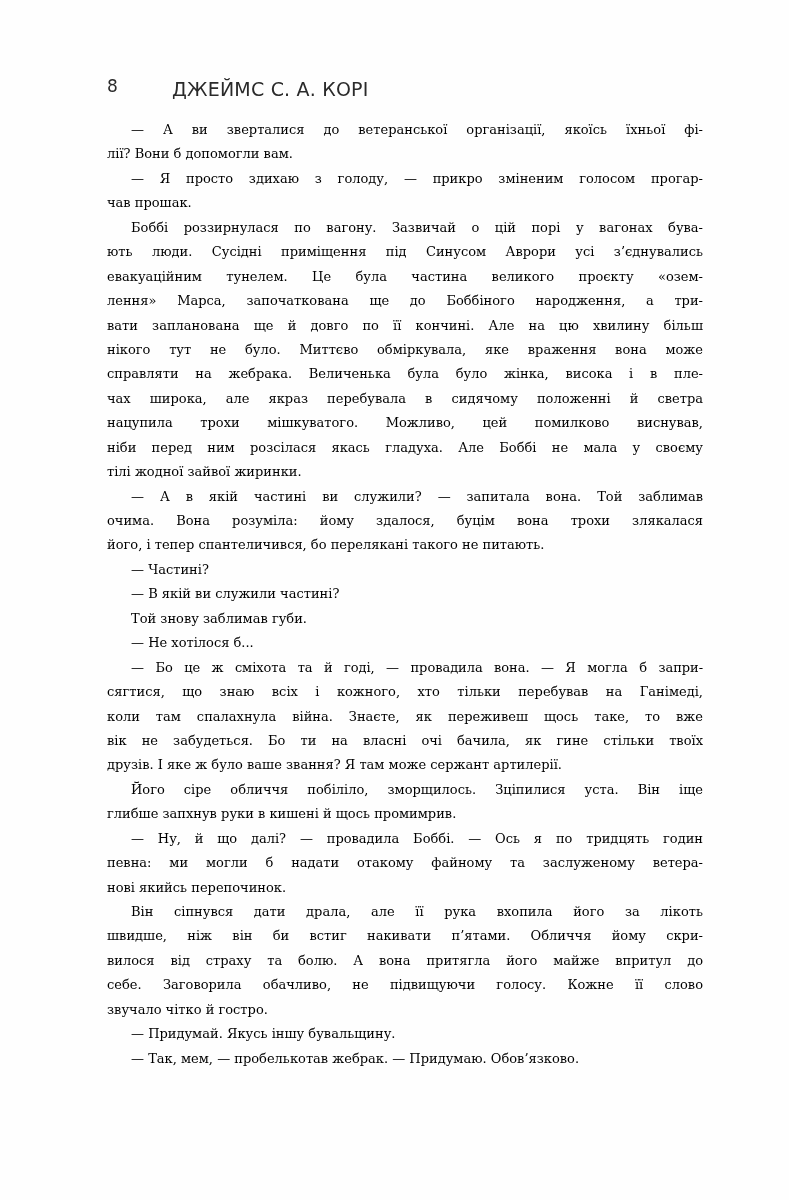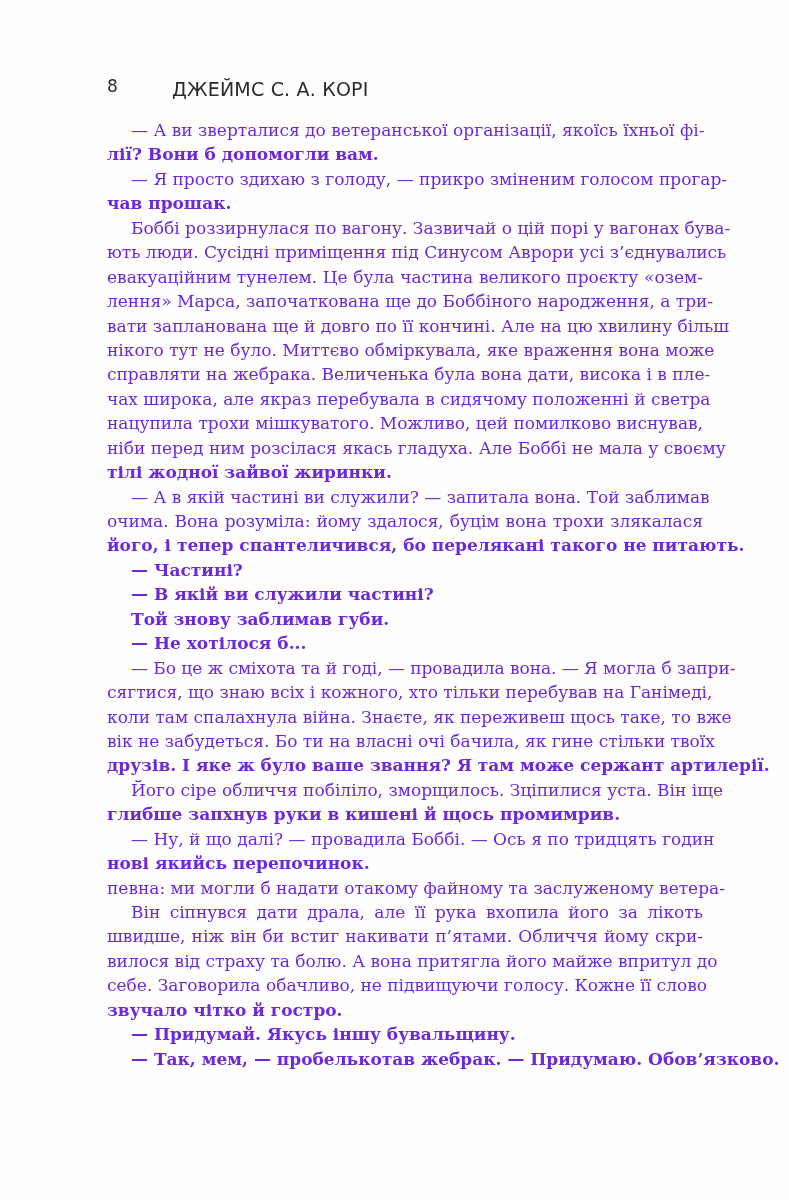--- a/index.html
+++ b/index.html
@@ -1,23 +1,23 @@
 <!DOCTYPE html>
 <html><head>
 <meta charset="utf-8">
 <style>
   html, body { margin: 0; padding: 0; background: #ffffff; }
   body { width: 789px; height: 1200px; position: relative; overflow: hidden; }
   .page { position: absolute; left: 0; top: 0; width: 789px; height: 1200px; background: #fefefe; }
   .running-head { position: absolute; top: 76px; left: 107px; height: 24px; font-family: "DejaVu Sans", sans-serif; color: #2a2a2a; }
   .page-number { position: absolute; left: 0; top: 0; font-size: 17px; }
   .author { position: absolute; left: 65px; top: 2px; font-size: 19px; letter-spacing: 0.2px; white-space: nowrap; }
-  .body-text { position: absolute; left: 107px; top: 118px; width: 596px; font-family: "DejaVu Serif", serif; font-size: 17px; color: #6d28d9; }
+  .body-text { position: absolute; left: 107px; top: 118px; width: 596px; font-family: "DejaVu Serif", serif; font-size: 13px; color: #000000; }
   .line { height: 24.45px; line-height: 24.45px; white-space: nowrap; text-align: justify; text-align-last: justify; overflow: visible; }
-  .line.last { text-align-last: left; font-weight: bold; }
+  .line.last { text-align-last: left; }
   .line.indent { padding-left: 24px; }
 </style>
 </head>
 <body>
 
 <div class="page">
   <div class="running-head">
     <span class="page-number">8</span>
     <span class="author">ДЖЕЙМС С. А. КОРІ</span>
   </div>
@@ -25,42 +25,42 @@
       <div class="line indent">— А ви зверталися до ветеранської організації, якоїсь їхньої фі-</div>
       <div class="line last">лії? Вони б допомогли вам.</div>
       <div class="line indent">— Я просто здихаю з голоду, — прикро зміненим голосом прогар-</div>
       <div class="line last">чав прошак.</div>
       <div class="line indent">Боббі роззирнулася по вагону. Зазвичай о цій порі у вагонах бува-</div>
       <div class="line">ють люди. Сусідні приміщення під Синусом Аврори усі з’єднувались</div>
       <div class="line">евакуаційним тунелем. Це була частина великого проєкту «озем-</div>
       <div class="line">лення» Марса, започаткована ще до Боббіного народження, а три-</div>
       <div class="line">вати запланована ще й довго по її кончині. Але на цю хвилину більш</div>
       <div class="line">нікого тут не було. Миттєво обміркувала, яке враження вона може</div>
-      <div class="line">справляти на жебрака. Величенька була вона дати, висока і в пле-</div>
+      <div class="line">справляти на жебрака. Величенька була було жінка, висока і в пле-</div>
       <div class="line">чах широка, але якраз перебувала в сидячому положенні й светра</div>
       <div class="line">нацупила трохи мішкуватого. Можливо, цей помилково виснував,</div>
       <div class="line">ніби перед ним розсілася якась гладуха. Але Боббі не мала у своєму</div>
       <div class="line last">тілі жодної зайвої жиринки.</div>
       <div class="line indent">— А в якій частині ви служили? — запитала вона. Той заблимав</div>
       <div class="line">очима. Вона розуміла: йому здалося, буцім вона трохи злякалася</div>
       <div class="line last">його, і тепер спантеличився, бо перелякані такого не питають.</div>
       <div class="line indent last">— Частині?</div>
       <div class="line indent last">— В якій ви служили частині?</div>
       <div class="line indent last">Той знову заблимав губи.</div>
       <div class="line indent last">— Не хотілося б...</div>
       <div class="line indent" style="letter-spacing: -0.052px;">— Бо це ж сміхота та й годі, — провадила вона. — Я могла б запри-</div>
       <div class="line">сягтися, що знаю всіх і кожного, хто тільки перебував на Ганімеді,</div>
       <div class="line">коли там спалахнула війна. Знаєте, як переживеш щось таке, то вже</div>
       <div class="line">вік не забудеться. Бо ти на власні очі бачила, як гине стільки твоїх</div>
       <div class="line last">друзів. І яке ж було ваше звання? Я там може сержант артилерії.</div>
       <div class="line indent">Його сіре обличчя побіліло, зморщилось. Зціпилися уста. Він іще</div>
       <div class="line last">глибше запхнув руки в кишені й щось промимрив.</div>
       <div class="line indent">— Ну, й що далі? — провадила Боббі. — Ось я по тридцять годин</div>
+      <div class="line">певна: ми могли б надати отакому файному та заслуженому ветера-</div>
       <div class="line last">нові якийсь перепочинок.</div>
-      <div class="line">певна: ми могли б надати отакому файному та заслуженому ветера-</div>
       <div class="line indent">Він сіпнувся дати драла, але її рука вхопила його за лікоть</div>
       <div class="line">швидше, ніж він би встиг накивати п’ятами. Обличчя йому скри-</div>
       <div class="line">вилося від страху та болю. А вона притягла його майже впритул до</div>
       <div class="line">себе. Заговорила обачливо, не підвищуючи голосу. Кожне її слово</div>
       <div class="line last">звучало чітко й гостро.</div>
       <div class="line indent last">— Придумай. Якусь іншу бувальщину.</div>
       <div class="line indent last">— Так, мем, — пробелькотав жебрак. — Придумаю. Обов’язково.</div>
     </div>
 </div>
 

